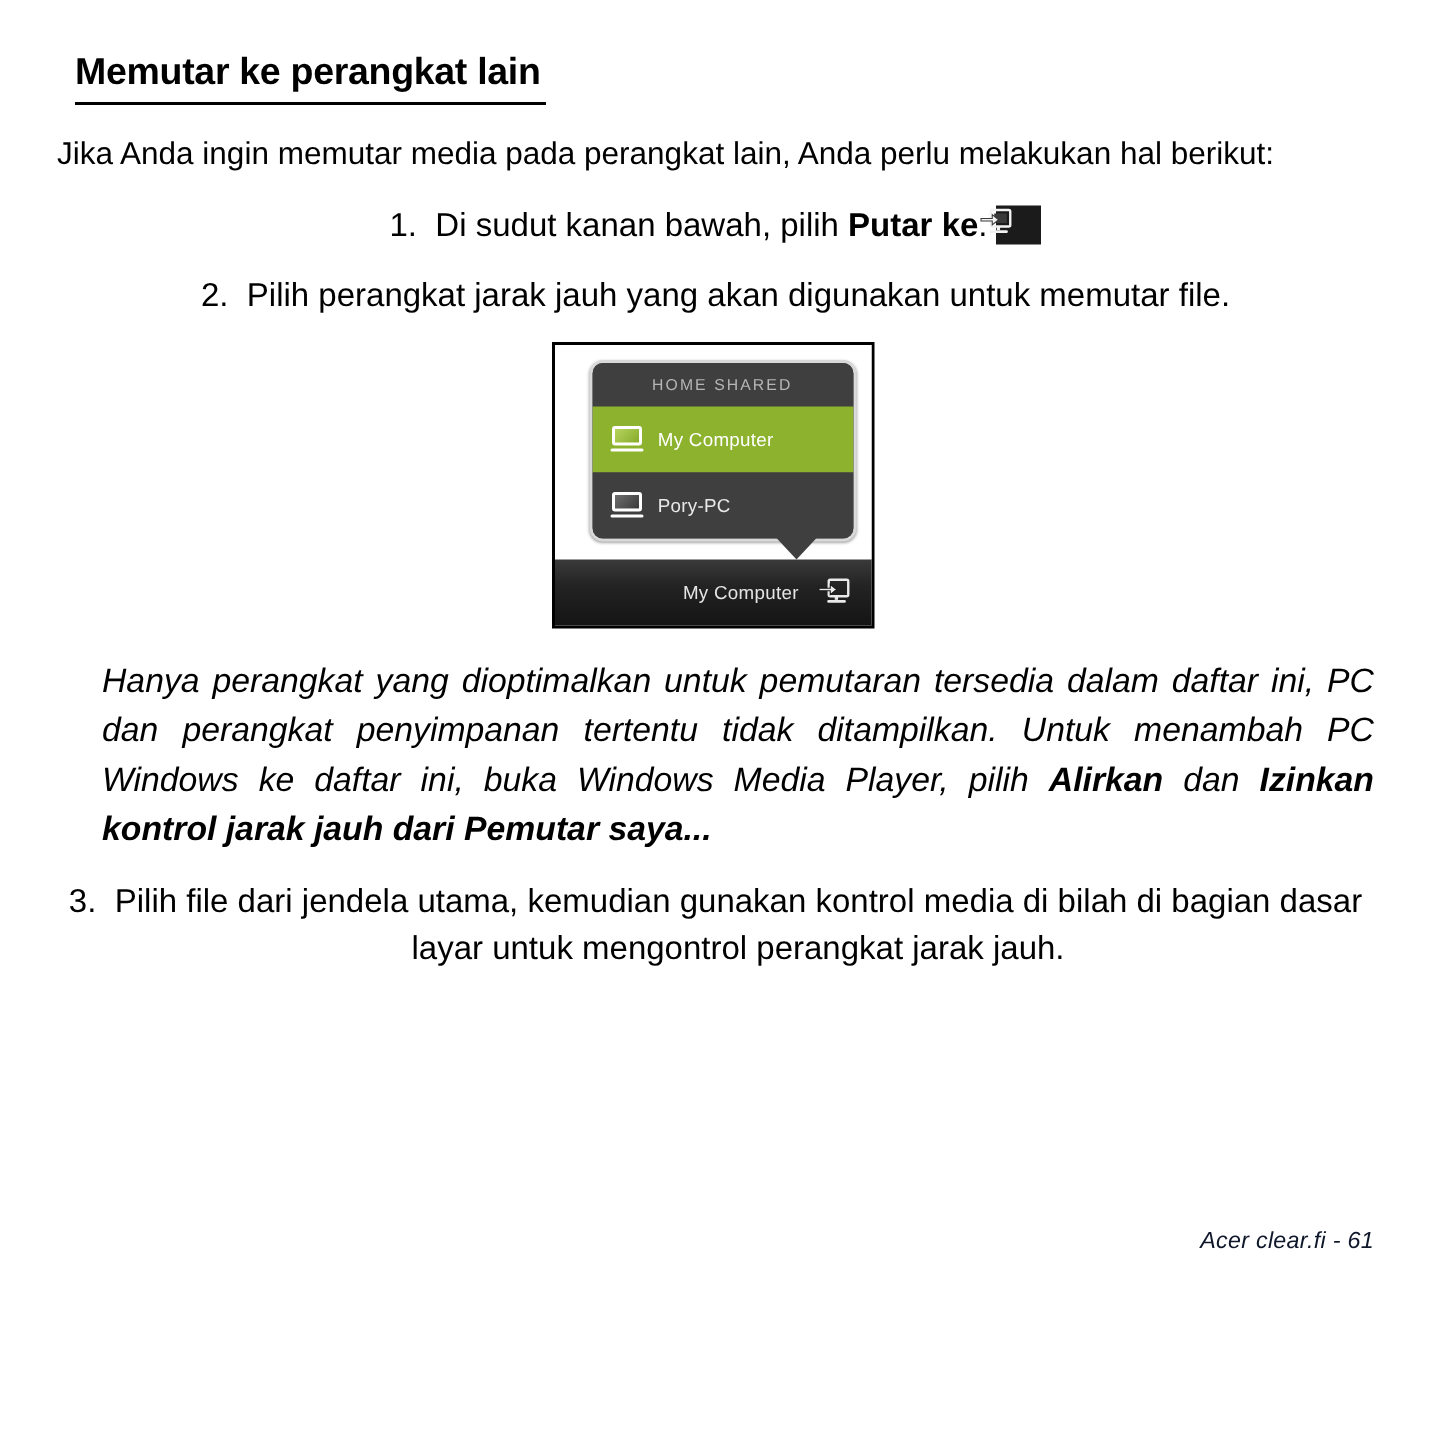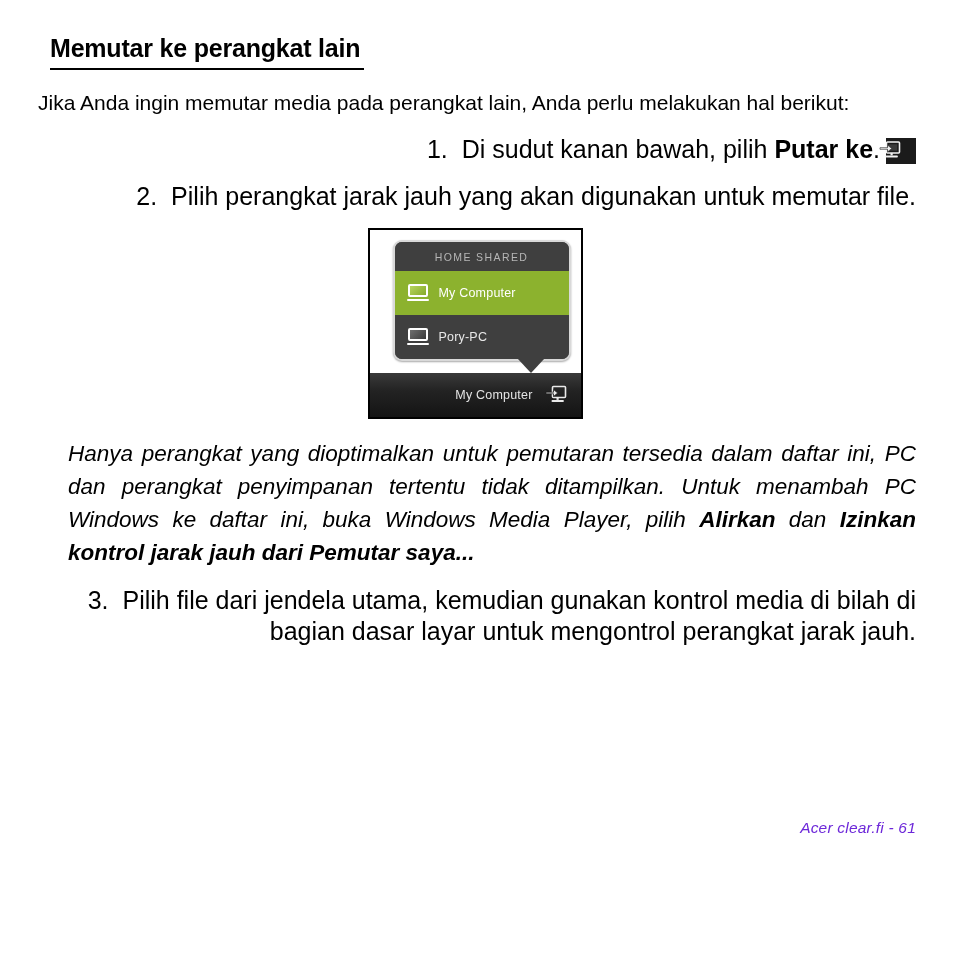--- a/index.html
+++ b/index.html
@@ -44,26 +44,26 @@
     line-height: 31px;
     text-align: justify;
     text-justify: inter-word;
     margin: 17px 0 0 0;
   }
 
   .para b { font-weight: bold; }
 
   
   .step {
-    font-size: 25px;
+    font-size: 22px;
     line-height: 31px;
     margin: 16px 0 0 0;
     padding-left: 30px;
     text-indent: -30px;
-    text-align: right;
+    text-align: center;
   }
   .step .num { }
 
   
   .note {
     font-size: 22.5px;
     line-height: 33px;
     font-style: italic;
     text-align: justify;
     text-justify: inter-word;
@@ -223,21 +223,21 @@
   .bottom-bar .bb-label { letter-spacing: 0.2px; }
   .bottom-bar .bb-icon { margin-left: 12px; display:flex; align-items:center; }
 
   
   .footer {
     position: absolute;
     right: 38px;
     bottom: 17px;
     font-size: 15.5px;
     font-style: italic;
-    color: #6d28d9;
+    color: #0f172a;
     letter-spacing: 0.2px;
   }
 </style>
 </head>
 <body>
 
 <div class="page">
 
   <div class="heading-wrap">
     <div class="heading">Memutar ke perangkat lain</div>

